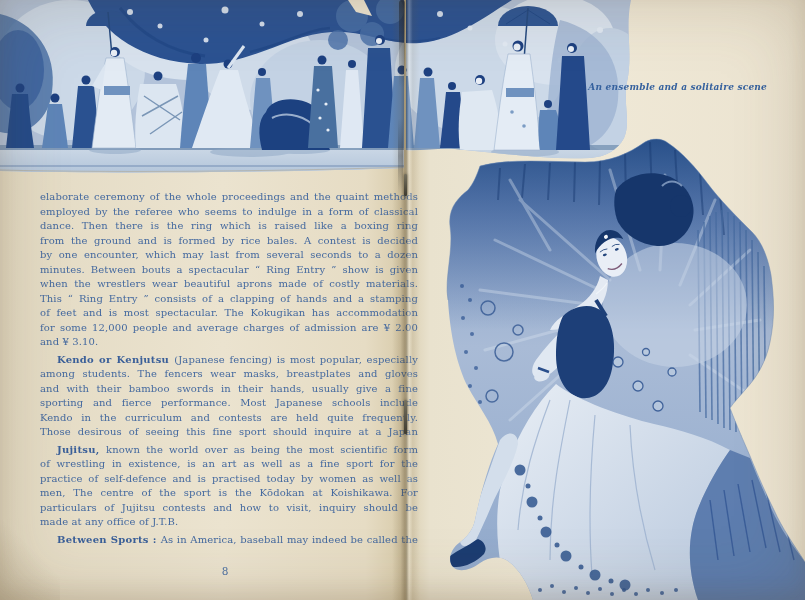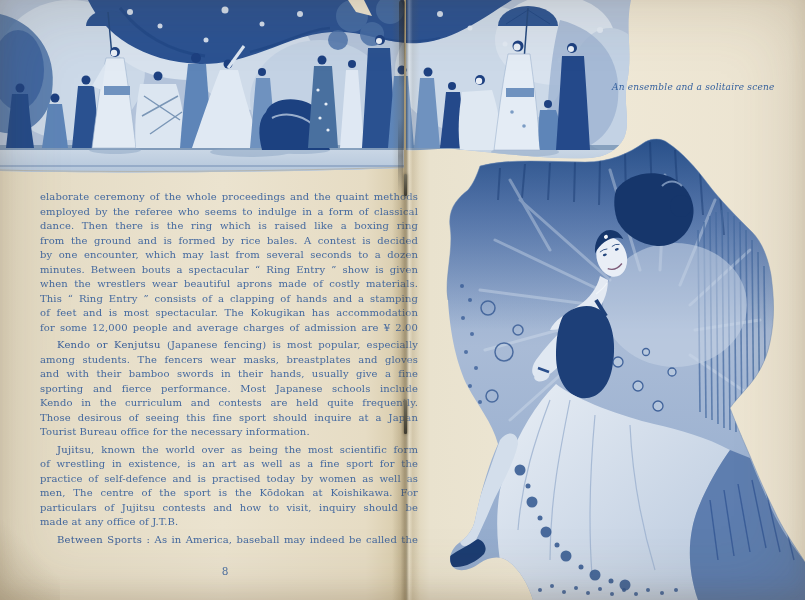--- a/index.html
+++ b/index.html
@@ -24,25 +24,25 @@
   .staple.s2{top:400px;height:34px}
   .vignette{position:absolute;left:0;top:0;width:805px;height:600px;pointer-events:none;
     box-shadow:inset 0 0 70px rgba(95,75,40,.22), inset 0 -8px 18px rgba(95,75,40,.12);}
   .corner-shade{position:absolute;left:0;top:520px;width:60px;height:80px;pointer-events:none;
     background:linear-gradient(45deg,rgba(95,75,40,.20),rgba(95,75,40,0) 60%);}
   .body-text{position:absolute;left:40px;top:190px;width:378px;color:#44699f;
     font-size:10px;line-height:14.5px;letter-spacing:.12px;}
   .line{text-align:justify;text-align-last:justify;height:14.5px;overflow:hidden;}
   .line.last{text-align-last:left;}
   .line.indent{text-indent:17px;margin-top:3px;}
-  .line b{font-weight:normal;color:#3a5f99;letter-spacing:.25px;}
+  .line b{font-weight:bold;color:#3a5f99;letter-spacing:.25px;}
   .pagenum{position:absolute;left:212px;top:565px;width:26px;text-align:center;
     font-size:10.5px;color:#4a6fa3;}
-  .caption{position:absolute;left:612px;top:82px;width:186px;text-align:left;
-    font-style:italic;font-size:9px;line-height:11.5px;color:#35619e;letter-spacing:.2px;}
+  .caption{position:absolute;left:581px;top:82px;width:186px;text-align:right;
+    font-style:italic;font-size:9px;line-height:11.5px;color:#35619e;letter-spacing:.2px;font-weight:bold;}
   .caption span{display:block;}
 </style>
 </head>
 <body>
 
 <div class="scan">
   <div class="page-left"></div>
   <div class="page-right"></div>
 
   <svg id="ensemble-svg" class="photo-svg" width="805" height="184" viewBox="0 0 805 184">
@@ -343,27 +343,27 @@
       <div class="line">elaborate ceremony of the whole proceedings and the quaint methods</div>
       <div class="line">employed by the referee who seems to indulge in a form of classical</div>
       <div class="line">dance. Then there is the ring which is raised like a boxing ring</div>
       <div class="line">from the ground and is formed by rice bales. A contest is decided</div>
       <div class="line">by one encounter, which may last from several seconds to a dozen</div>
       <div class="line">minutes. Between bouts a spectacular “ Ring Entry ” show is given</div>
       <div class="line">when the wrestlers wear beautiful aprons made of costly materials.</div>
       <div class="line">This “ Ring Entry ” consists of a clapping of hands and a stamping</div>
       <div class="line">of feet and is most spectacular. The Kokugikan has accommodation</div>
       <div class="line">for some 12,000 people and average charges of admission are ¥ 2.00</div>
+      <div class="line last">and ¥ 3.10.</div>
       <div class="line indent"><b>Kendo or Kenjutsu </b>(Japanese fencing) is most popular, especially</div>
       <div class="line">among students. The fencers wear masks, breastplates and gloves</div>
       <div class="line">and with their bamboo swords in their hands, usually give a fine</div>
       <div class="line">sporting and fierce performance. Most Japanese schools include</div>
       <div class="line">Kendo in the curriculum and contests are held quite frequently.</div>
       <div class="line">Those desirous of seeing this fine sport should inquire at a Japan</div>
-      <div class="line last">Tourist Bureau office for the necessary information.</div>
       <div class="line indent"><b>Jujitsu, </b>known the world over as being the most scientific form</div>
       <div class="line">of wrestling in existence, is an art as well as a fine sport for the</div>
       <div class="line">practice of self-defence and is practised today by women as well as</div>
       <div class="line">men, The centre of the sport is the Kōdokan at Koishikawa. For</div>
       <div class="line">particulars of Jujitsu contests and how to visit, inquiry should be</div>
       <div class="line last">made at any office of J.T.B.</div>
       <div class="line indent"><b>Between Sports : </b>As in America, baseball may indeed be called the</div>
     </div>
 
   <div class="pagenum">8</div>

